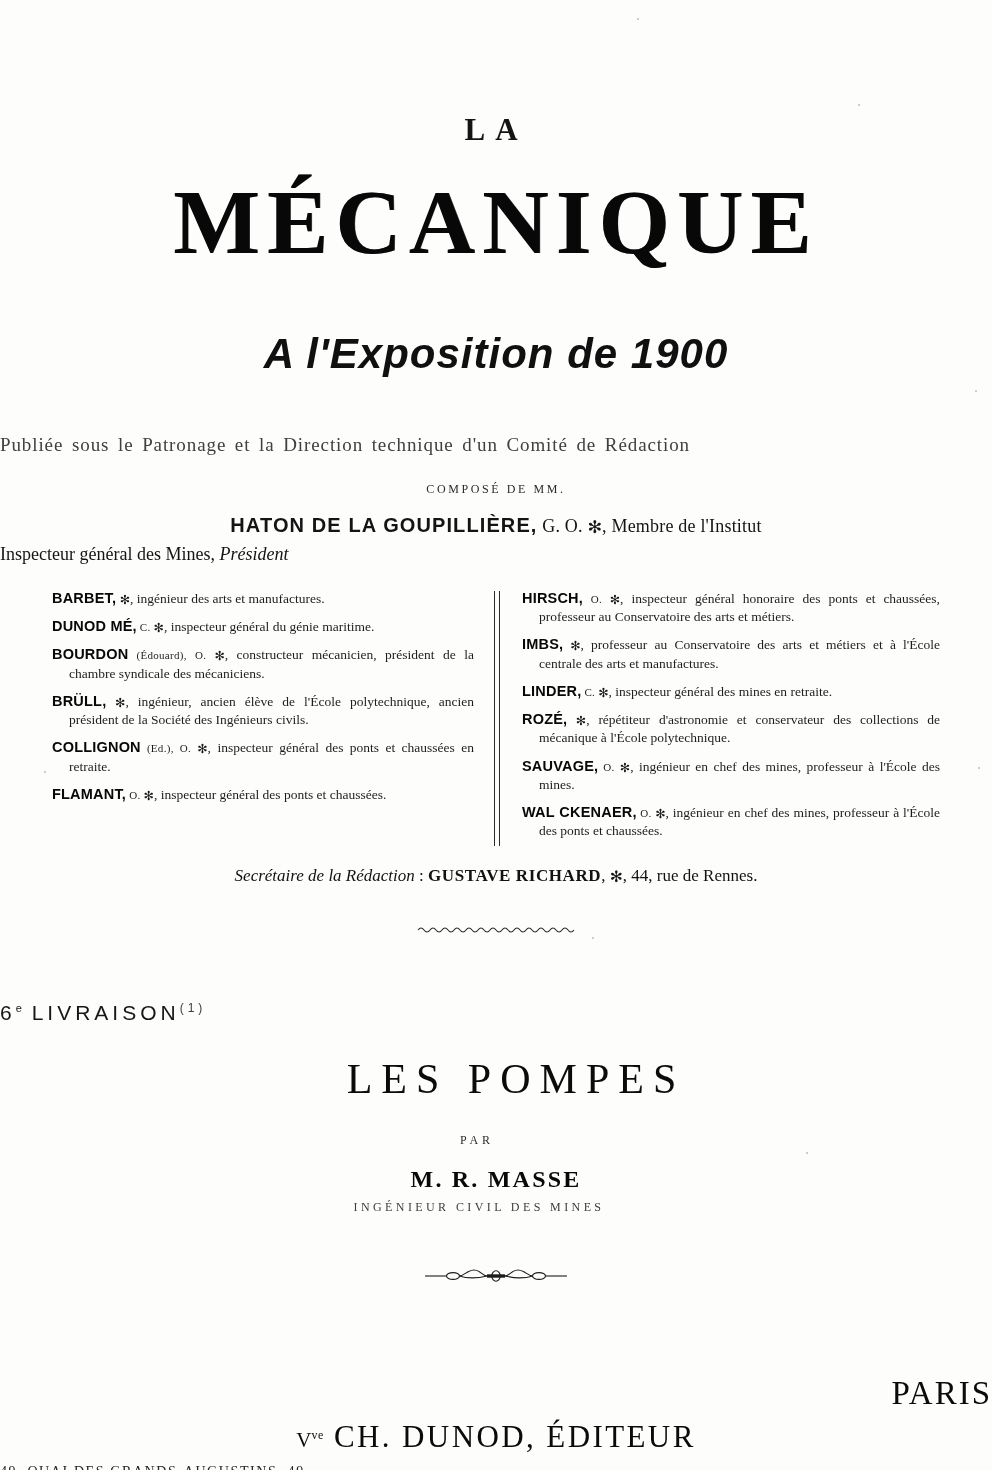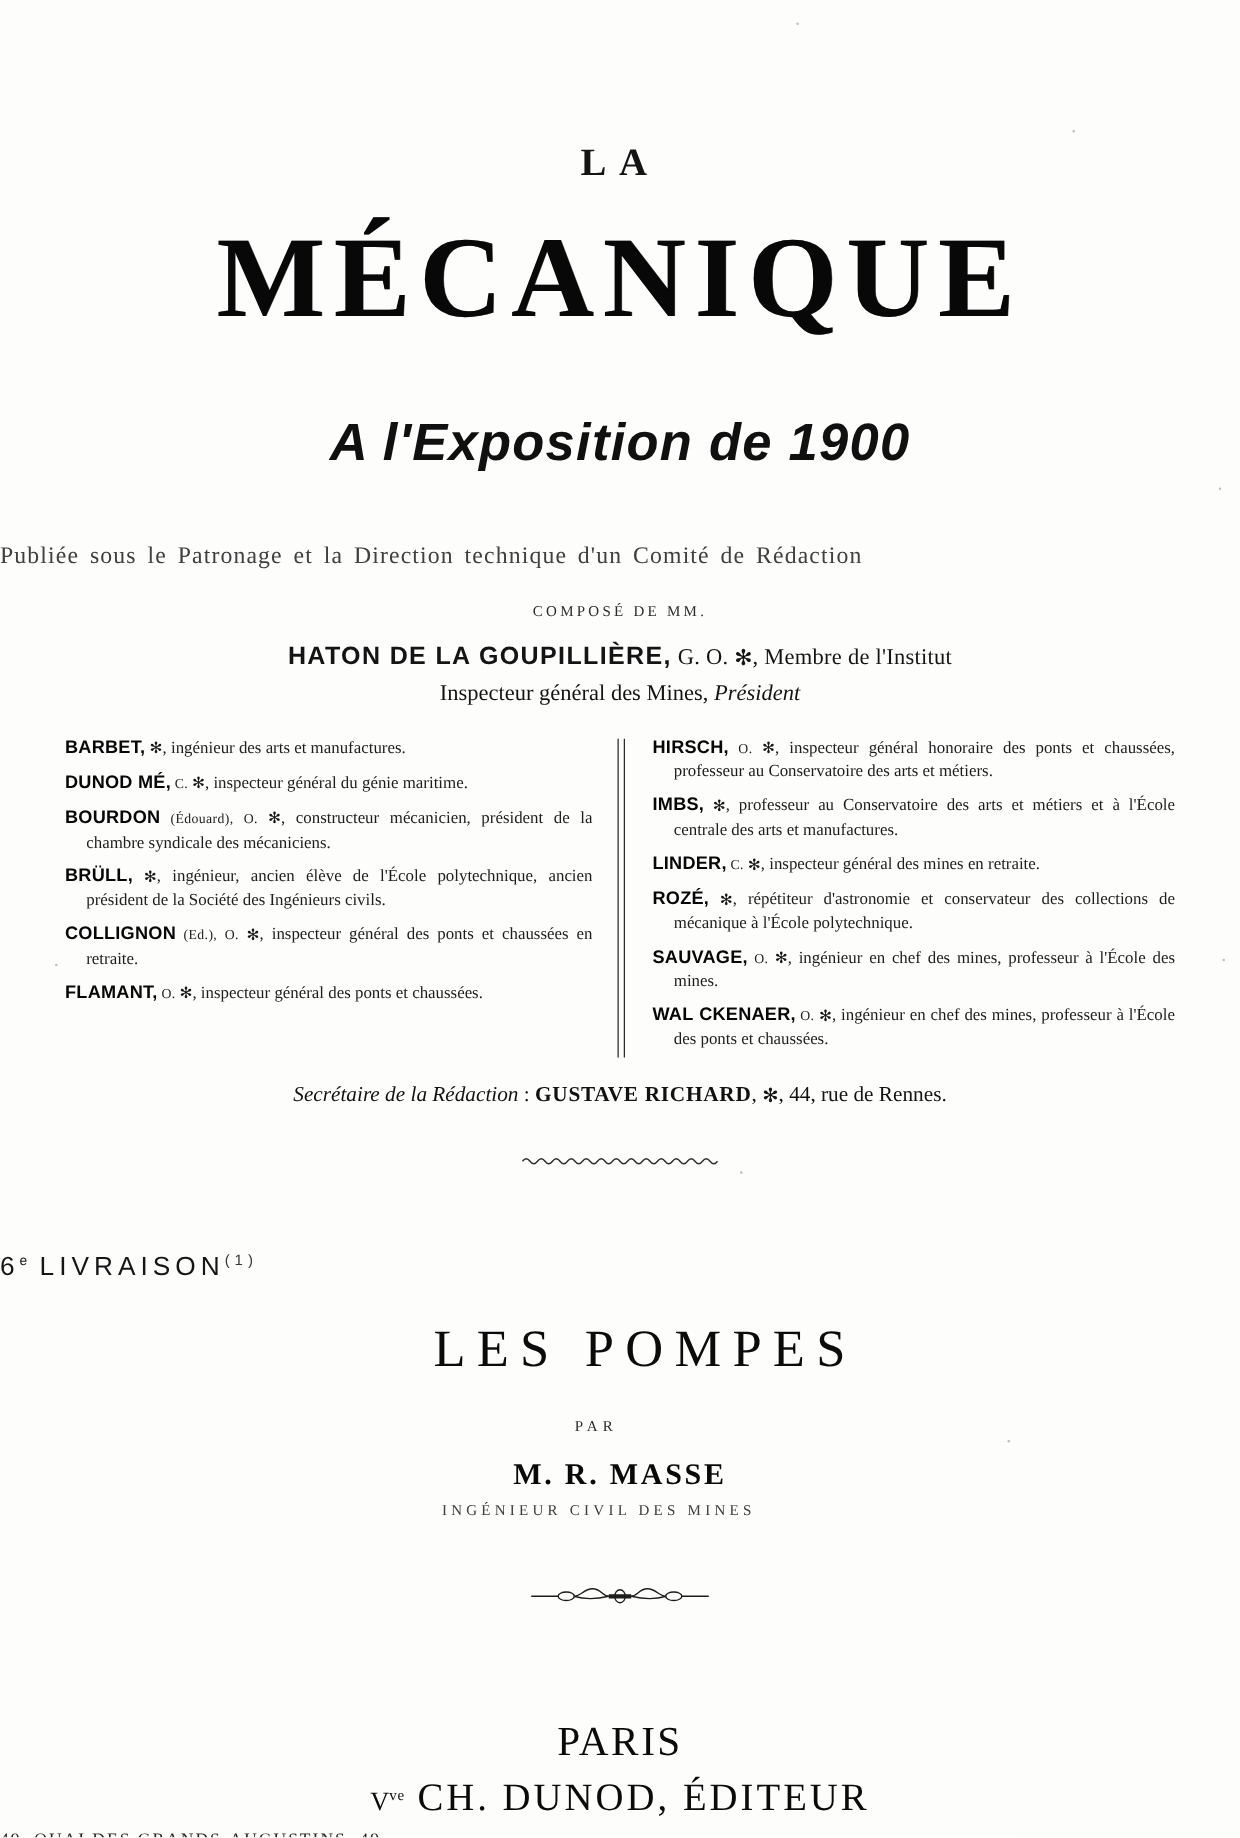--- a/index.html
+++ b/index.html
@@ -75,21 +75,20 @@
     color: #141414;
   }
   .president-name {
     font-family: "Liberation Sans", sans-serif;
     font-weight: 700;
     font-size: 20px;
     letter-spacing: 1.1px;
   }
   .president-rest { font-size: 18px; letter-spacing: 0.2px; }
   .president-sub {
-    text-align: center;
     font-size: 18px;
     margin-top: 7px;
     color: #141414;
   }
   .president-sub i { font-style: italic; }
 
   
   .rosette {
     display: inline-block;
     font-family: "DejaVu Sans", sans-serif;
@@ -214,21 +213,21 @@
   
   .fleuron {
     text-align: center;
     margin-top: 50px;
     height: 22px;
   }
 
   
   .imprint { margin-top: 88px; }
   .paris {
-    text-align: center;
+    text-align: right;
     font-size: 33px;
     letter-spacing: 2px;
     color: #0b0b0b;
   }
   .publisher {
     text-align: center;
     font-size: 31px;
     letter-spacing: 2.4px;
     margin-top: 7px;
     color: #0b0b0b;

